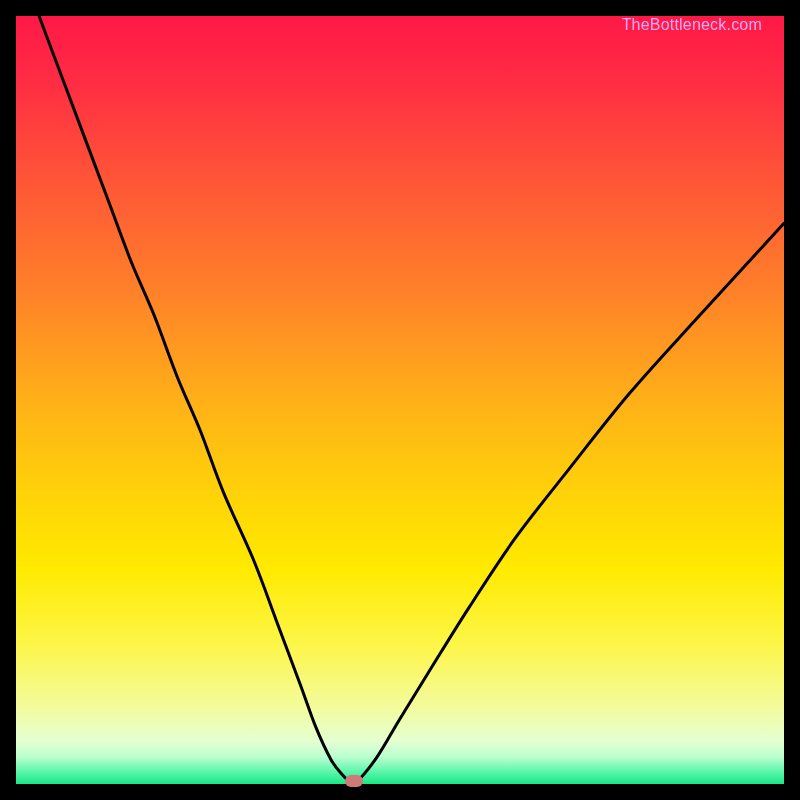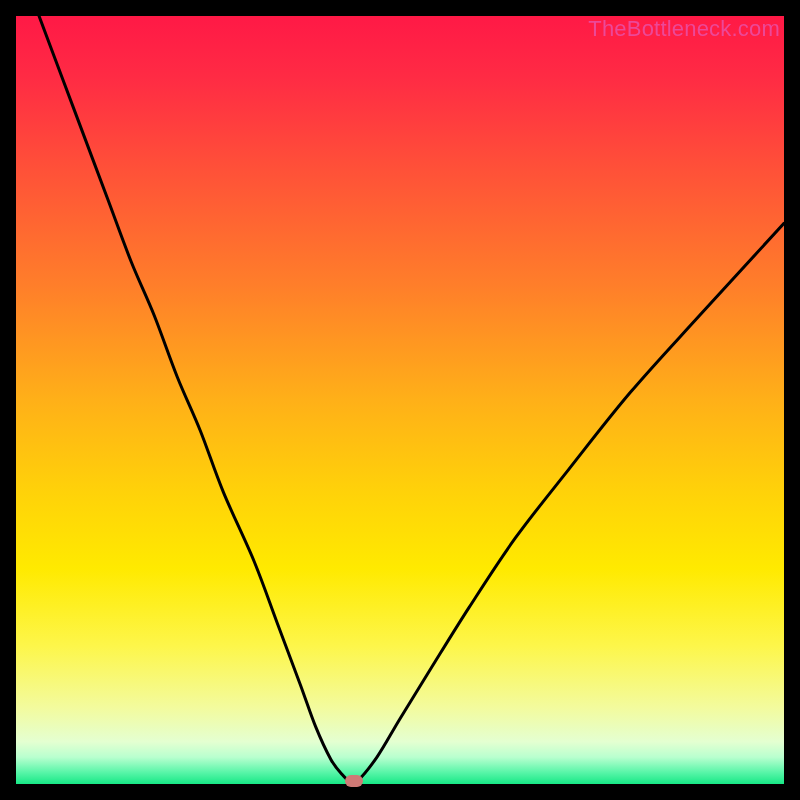--- a/index.html
+++ b/index.html
@@ -22,23 +22,23 @@
   .plot-area {
     position: absolute;
     left: 0;
     top: 0;
     width: 768px;
     height: 768px;
   }
   .watermark {
     position: absolute;
     top: 0px;
-    right: 4px;
-    color: #ec4899;
-    font-size: 22px;
+    right: 22px;
+    color: #f0abfc;
+    font-size: 16px;
     letter-spacing: 0.2px;
     font-weight: 400;
     user-select: none;
   }
   .marker {
     position: absolute;
     width: 18px;
     height: 12px;
     border-radius: 6px;
     transform: translate(-50%, -50%);

